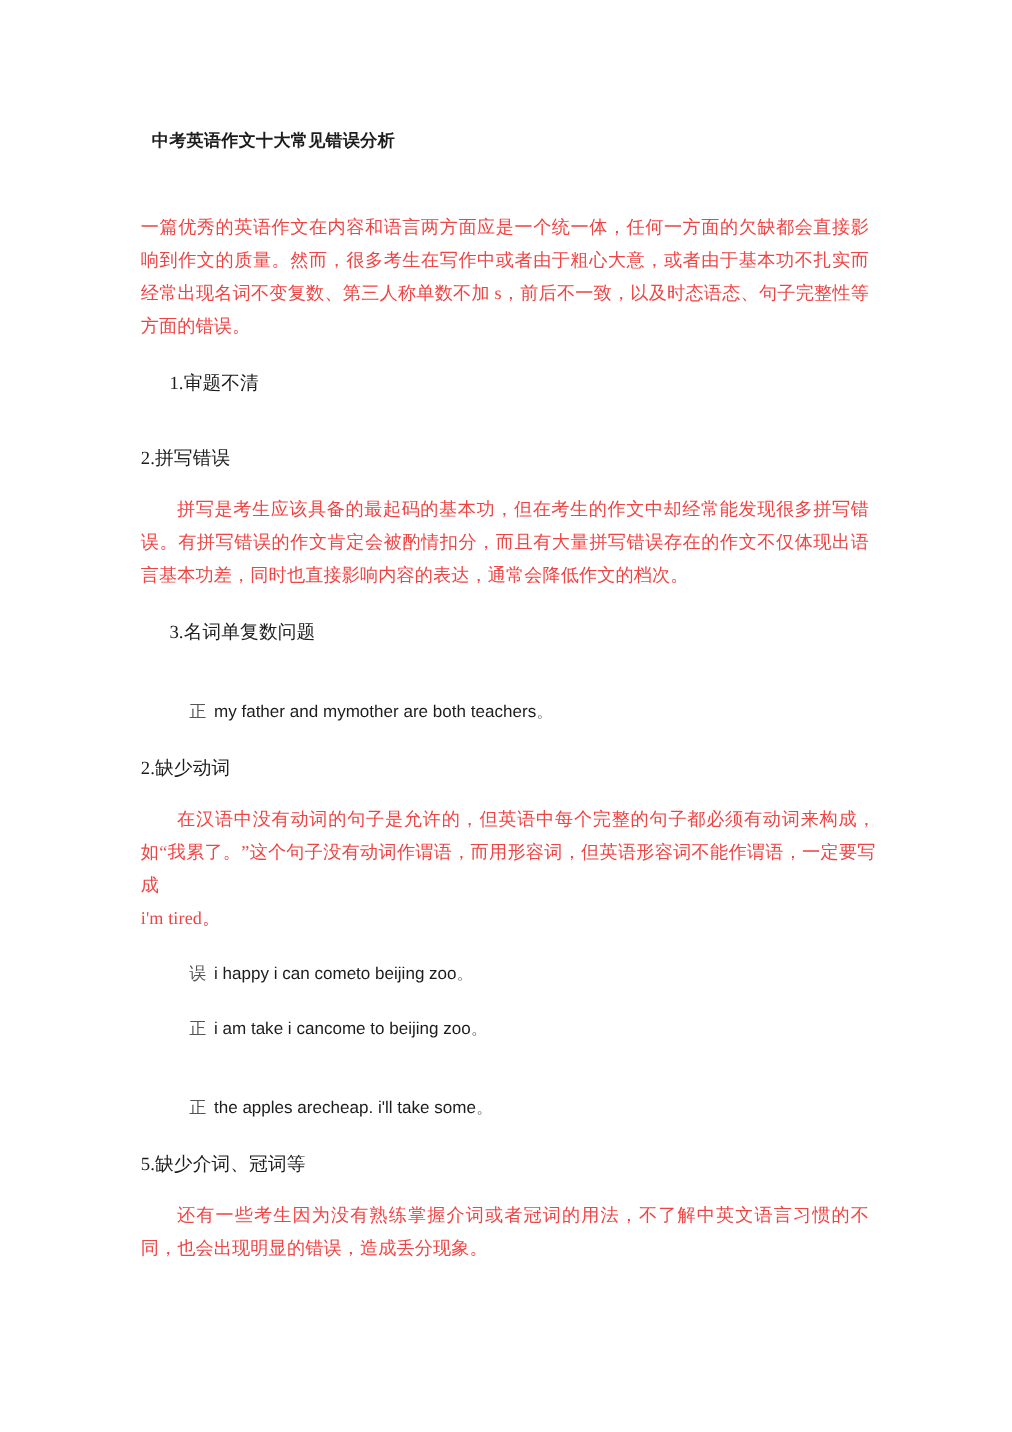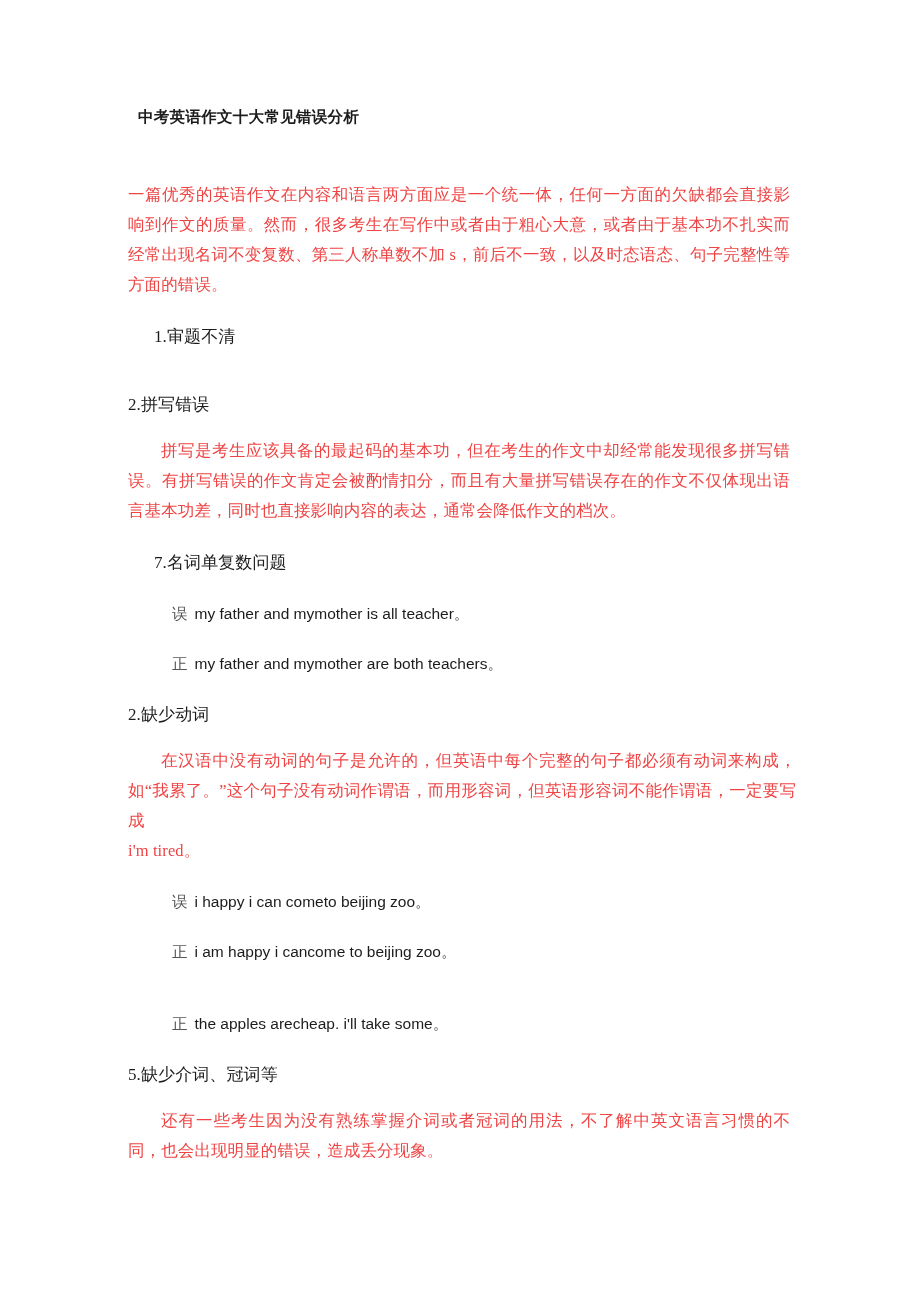--- a/index.html
+++ b/index.html
@@ -12,21 +12,21 @@
     width: 920px;
     height: 1302px;
     background: #ffffff;
     overflow: hidden;
     font-family: "Liberation Serif", "DejaVu Serif", serif;
     color: #1a1a1a;
   }
   .content {
     position: absolute;
     left: 128px;
-    top: 96px;
+    top: 108px;
     width: 662px;
   }
   .doc-title {
     font-size: 15.5px;
     line-height: 22px;
     color: #1c1c1c;
     margin-left: 10px;
     margin-bottom: 0;
     letter-spacing: 0.3px;
   }
@@ -100,38 +100,37 @@
     <div class="gap-sm"></div>
 
     <div class="gap-md"></div>
 
     <div class="heading">2.拼写错误</div>
     <div class="gap-sm"></div>
     <p class="para indent">拼写是考生应该具备的最起码的基本功，但在考生的作文中却经常能发现很多拼写错误。有拼写错误的作文肯定会被酌情扣分，而且有大量拼写错误存在的作文不仅体现出语言基本功差，同时也直接影响内容的表达，通常会降低作文的档次。</p>
 
     <div class="gap-md"></div>
 
-    <div class="heading indent-sm">7.名词单复数问题</div>
+    <div class="heading indent-sm">3.名词单复数问题</div>
     <div class="gap-md"></div>
-    <p class="example"><span class="mark">误</span><span>my father and mymother is all teacher</span><span class="cjk-period">。</span></p>
     <div class="gap-md"></div>
     <p class="example"><span class="mark">正</span><span>my father and mymother are both teachers</span><span class="cjk-period">。</span></p>
 
     <div class="gap-md"></div>
 
     <div class="heading">2.缺少动词</div>
     <div class="gap-sm"></div>
     <p class="para indent overflow">在汉语中没有动词的句子是允许的，但英语中每个完整的句子都必须有动词来构成，如“我累了。”这个句子没有动词作谓语，而用形容词，但英语形容词不能作谓语，一定要写成</p>
     <p class="para">i'm tired。</p>
 
     <div class="gap-md"></div>
 
     <p class="example"><span class="mark">误</span><span>i happy i can cometo beijing zoo</span><span class="cjk-period">。</span></p>
     <div class="gap-md"></div>
-    <p class="example"><span class="mark">正</span><span>i am happy i cancome to beijing zoo</span><span class="cjk-period">。</span></p>
+    <p class="example"><span class="mark">正</span><span>i am take i cancome to beijing zoo</span><span class="cjk-period">。</span></p>
     <div class="gap-md"></div>
     <div class="gap-md"></div>
     <p class="example"><span class="mark">正</span><span>the apples arecheap. i'll take some</span><span class="cjk-period">。</span></p>
 
     <div class="gap-md"></div>
 
     <div class="heading">5.缺少介词、冠词等</div>
     <div class="gap-sm"></div>
     <p class="para indent">还有一些考生因为没有熟练掌握介词或者冠词的用法，不了解中英文语言习惯的不同，也会出现明显的错误，造成丢分现象。</p>
 

